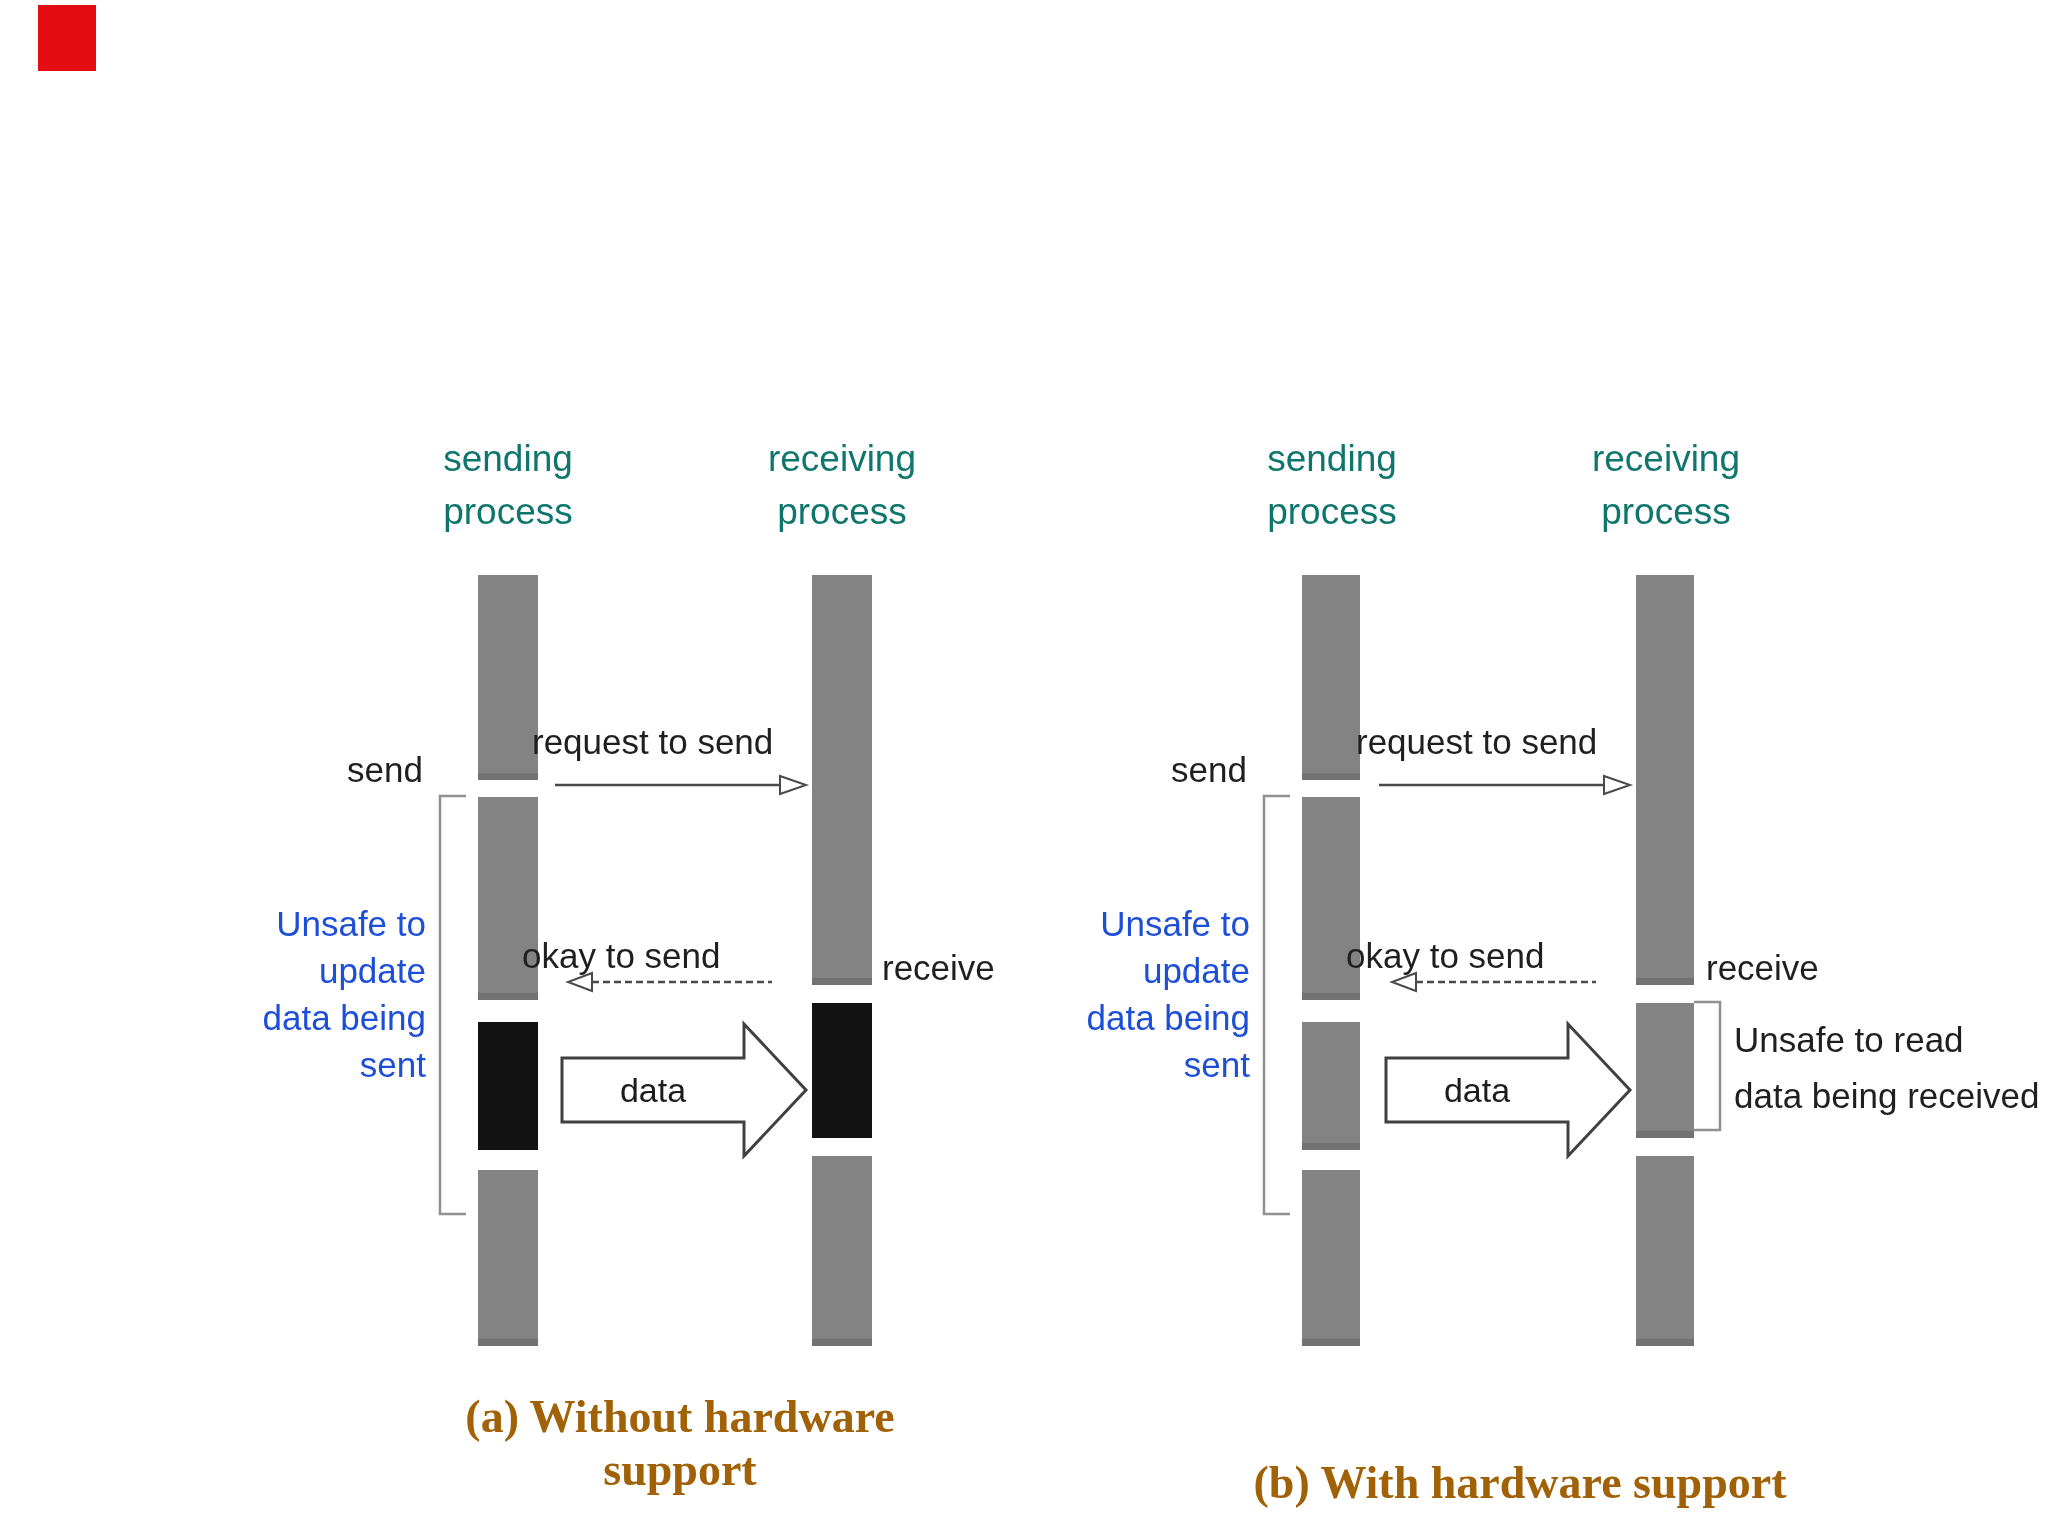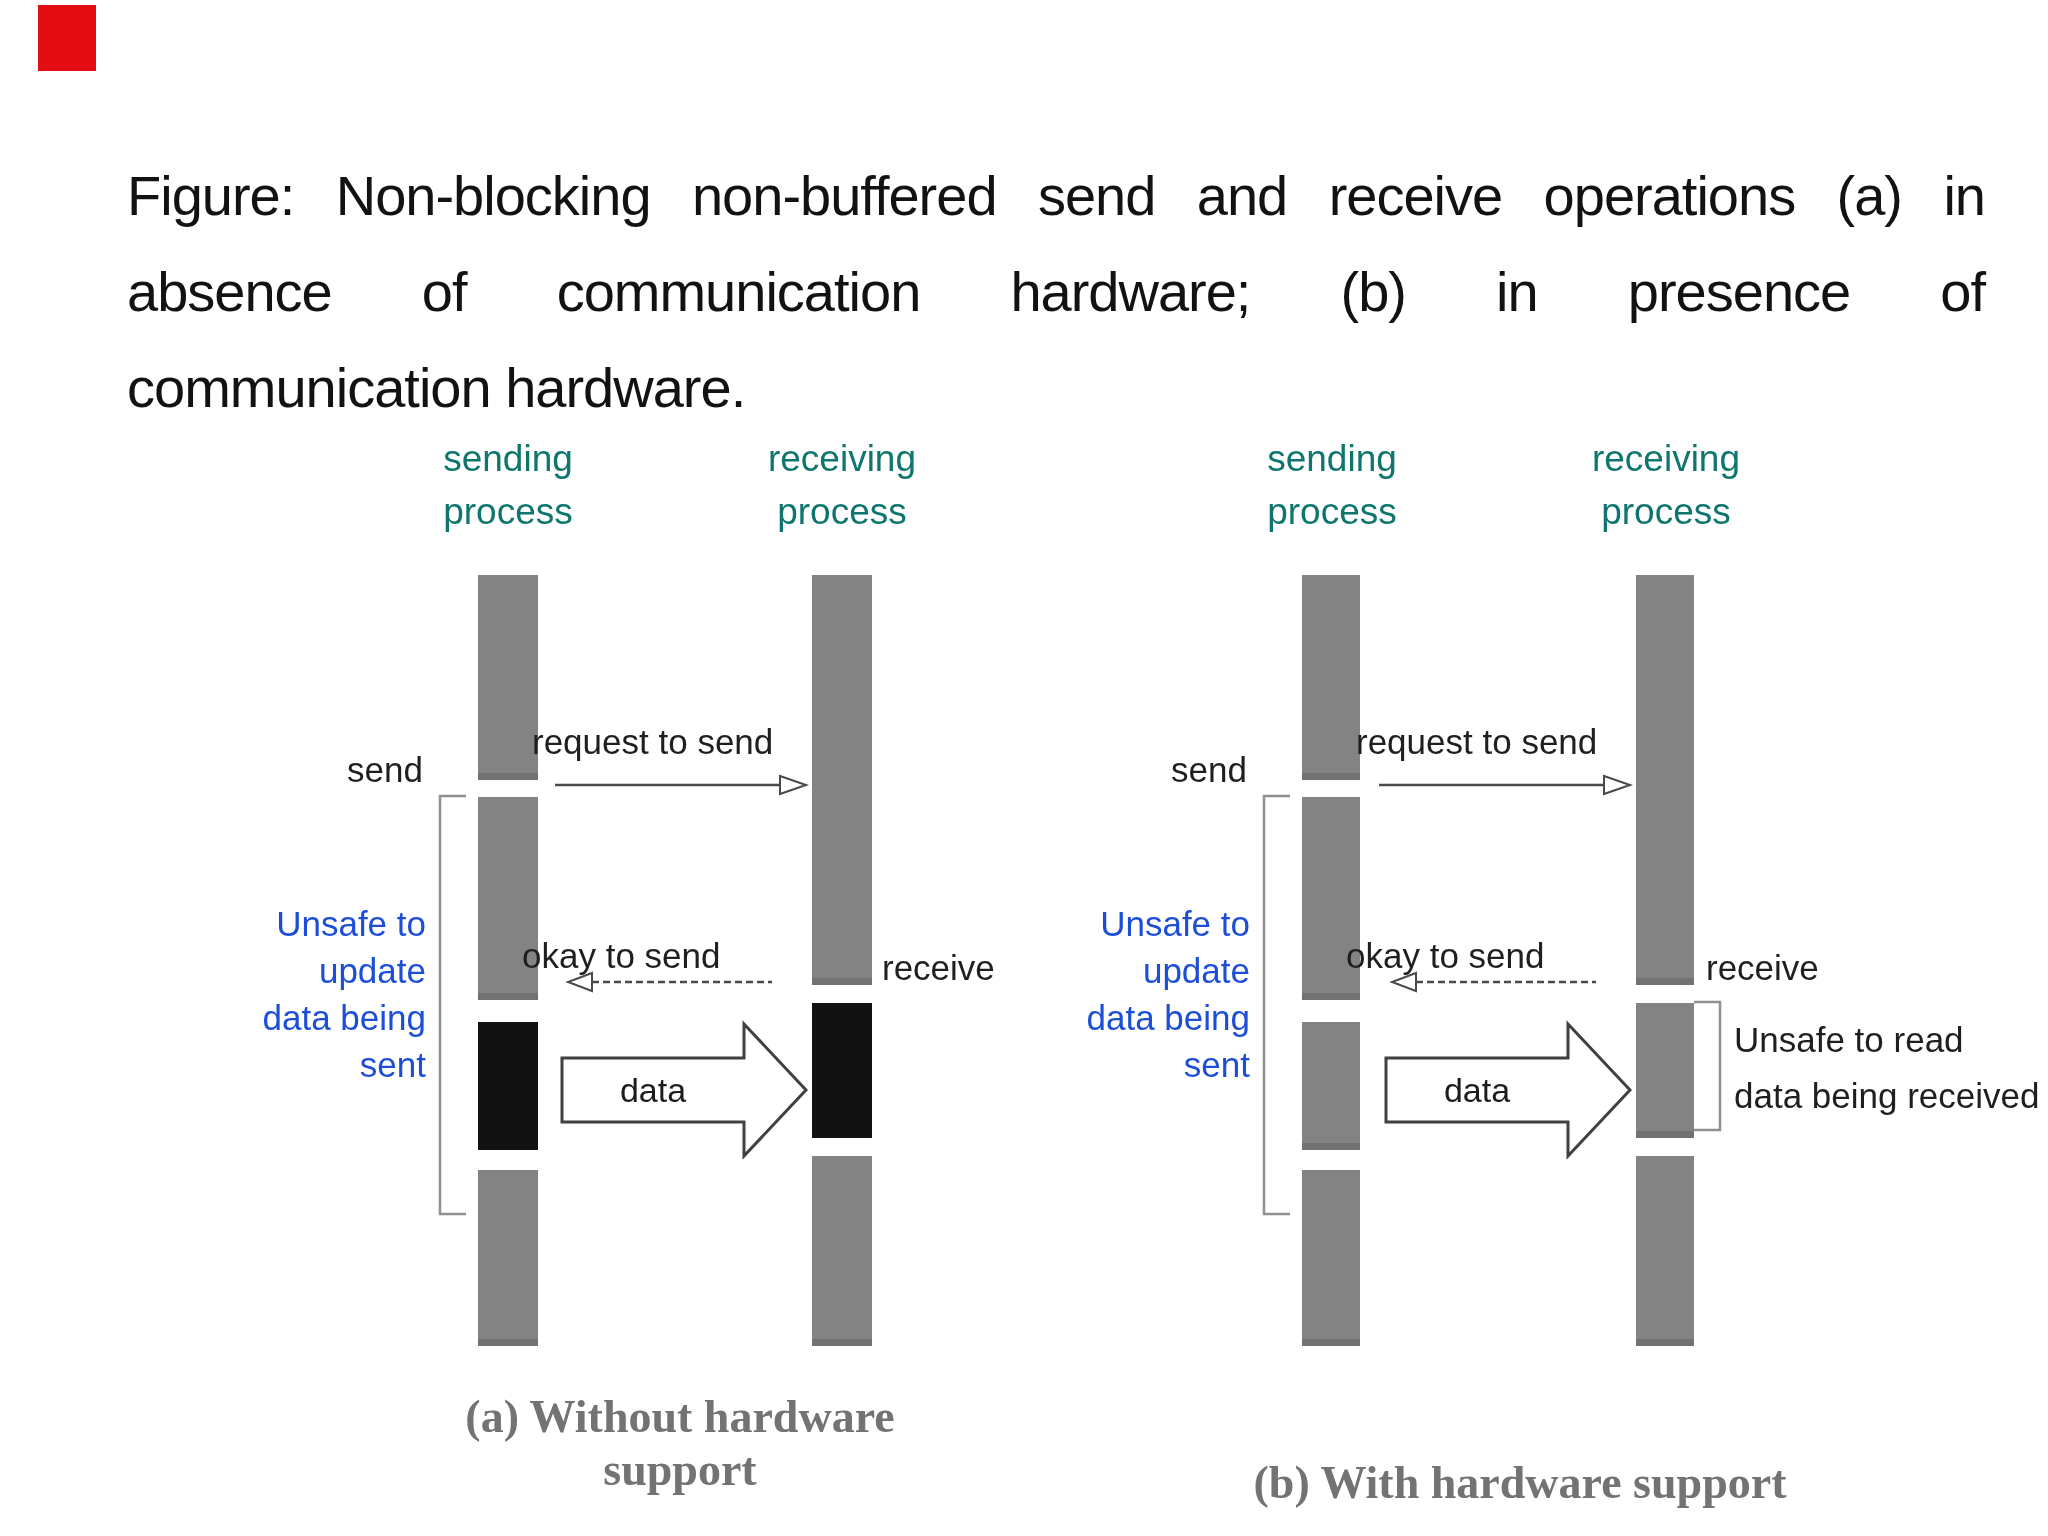--- a/index.html
+++ b/index.html
@@ -13,38 +13,33 @@
   .title .just{text-align:justify;text-align-last:justify;white-space:nowrap;}
   .title .last{text-align:left;}
   
   .seg{position:absolute;background:#838383;box-shadow:inset 0 -7px 0 rgba(0,0,0,0.13);}
   .seg.black{background:#121212;box-shadow:none;}
   
   .dlabel{position:absolute;color:#1f1f1f;font-size:35px;line-height:40px;}
   .proc{position:absolute;width:240px;color:#0f766e;font-size:37px;line-height:53px;text-align:center;}
   .bracket-label{position:absolute;width:260px;color:#1d4ed8;font-size:35px;line-height:47px;text-align:right;}
   .read-label{position:absolute;width:330px;color:#1f1f1f;font-size:35px;line-height:56px;text-align:left;}
-  .caption{position:absolute;width:560px;text-align:center;color:#737373;
+  .caption{position:absolute;width:560px;text-align:center;color:#a16207;
            font-family:"Liberation Serif", serif;font-size:46px;font-weight:600;}
   .arrow-svg{position:absolute;}
   .center{text-align:left;}
   .right{text-align:center;}
 </style>
 </head>
 <body>
 
 <div class="stage">
 
   <div class="accent"></div>
 
-  <div class="title">
-    <div class="just">Figure: Non-blocking non-buffered send and receive operations (a) in</div>
-    <div class="just">absence of communication hardware; (b) in presence of</div>
-    <div class="last">communication hardware.</div>
-  </div>
 
   <div>
 
     <div class="proc" style="left:388px;top:432px;">
       <div>sending</div>
       <div>process</div>
     </div>
     <div class="proc" style="left:722px;top:432px;">
       <div>receiving</div>
       <div>process</div>

